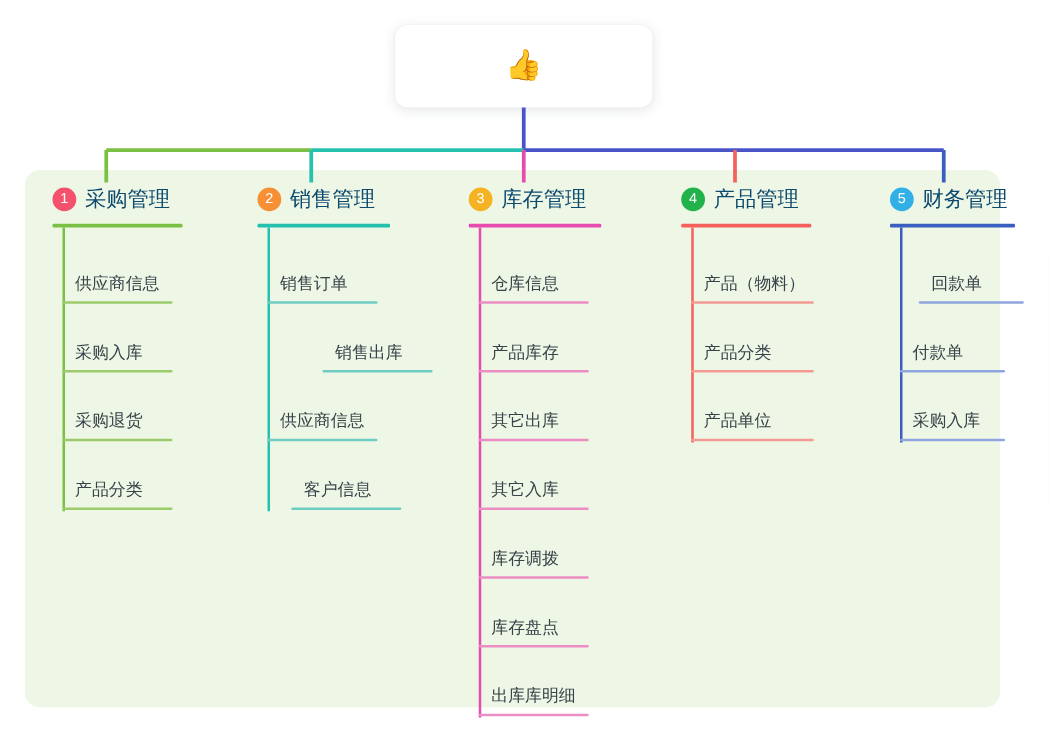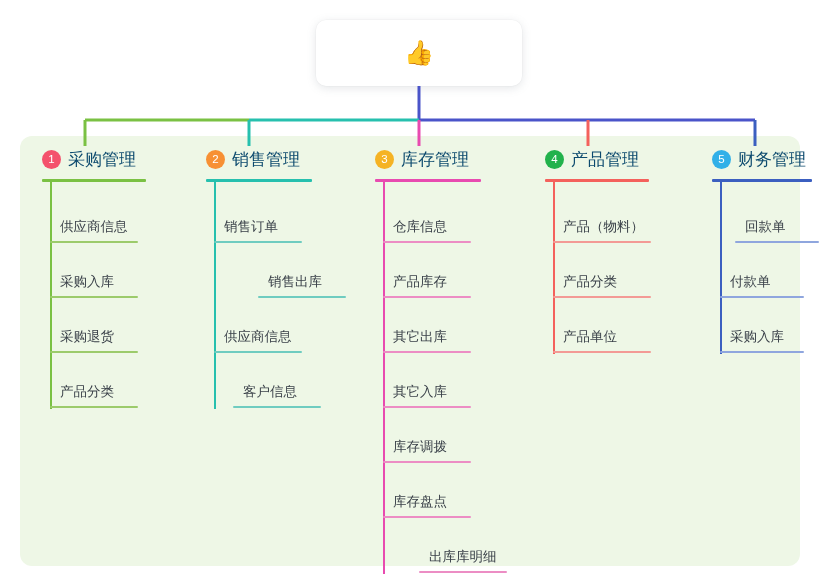--- a/index.html
+++ b/index.html
@@ -169,21 +169,21 @@
             <div class="leaf-rule" style="width: 88px; background: rgb(236, 141, 196);"></div>
           </div>
           <div class="leaf" style="left: 8px; top: 256px;">
             <div class="leaf-label">库存调拨</div>
             <div class="leaf-rule" style="width: 88px; background: rgb(236, 141, 196);"></div>
           </div>
           <div class="leaf" style="left: 8px; top: 311px;">
             <div class="leaf-label">库存盘点</div>
             <div class="leaf-rule" style="width: 88px; background: rgb(236, 141, 196);"></div>
           </div>
-          <div class="leaf" style="left: 8px; top: 366px; padding-left: 36px;">
+          <div class="leaf" style="left: 8px; top: 366px;">
             <div class="leaf-label">出库库明细</div>
             <div class="leaf-rule" style="width: 88px; background: rgb(236, 141, 196);"></div>
           </div>
         </div>
       </div>
       <div class="col" style="left: 545px;">
         <div class="col-head">
           <span class="badge" style="background: rgb(34, 178, 76);">4</span>
           <span class="col-title">产品管理</span>
         </div>

